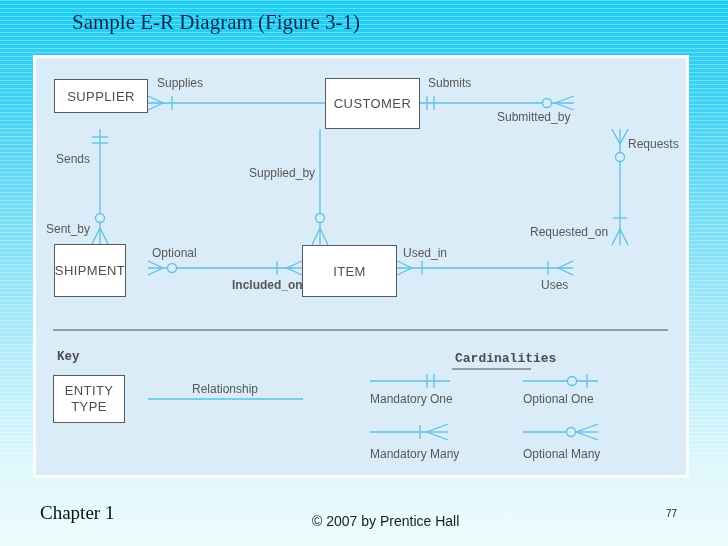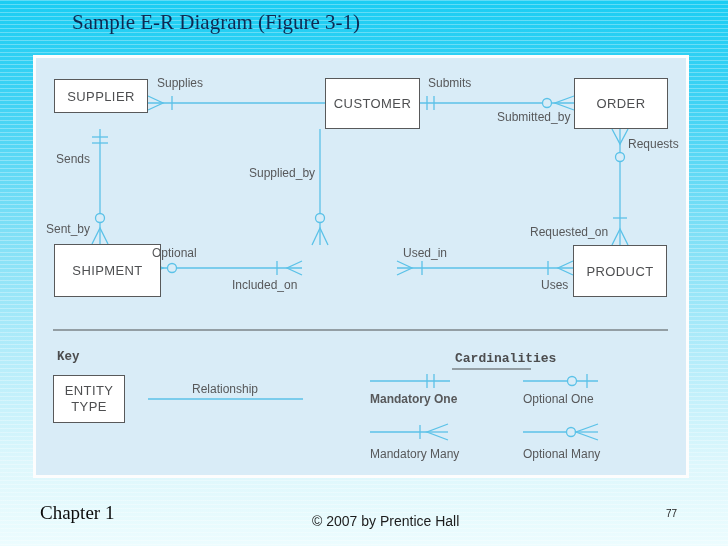--- a/index.html
+++ b/index.html
@@ -115,45 +115,44 @@
     <g stroke="#4f5052" stroke-width="1.1">
 
       <line x1="53" y1="330" x2="668" y2="330"></line>
 
       <line x1="452" y1="369" x2="531" y2="369"></line>
     </g>
   </svg>
 
   <div class="entity" style="left:54px;top:79px;width:94px;height:34px;">SUPPLIER</div>
   <div class="entity" style="left:325px;top:78px;width:95px;height:51px;">CUSTOMER</div>
-  <div class="entity" style="left:574px;top:78px;width:94px;height:51px;">ORDER</div>
-  <div class="entity" style="left:54px;top:244px;width:107px;height:53px;">SHIPMENT</div>
-  <div class="entity" style="left:573px;top:245px;width:94px;height:52px;">PRODUCT</div>
+  <div class="entity" style="left:54px;top:244px;width:72px;height:53px;">SHIPMENT</div>
+  <div class="entity" style="left:302px;top:245px;width:95px;height:52px;">ITEM</div>
 
   <div class="lbl" style="left:157px;top:76px;">Supplies</div>
   <div class="lbl" style="left:428px;top:76px;">Submits</div>
   <div class="lbl" style="left:497px;top:110px;">Submitted_by</div>
   <div class="lbl" style="left:628px;top:137px;">Requests</div>
   <div class="lbl" style="left:249px;top:166px;">Supplied_by</div>
   <div class="lbl" style="left:56px;top:132px;margin-top:20px;">Sends</div>
   <div class="lbl" style="left:46px;top:222px;">Sent_by</div>
   <div class="lbl" style="left:152px;top:246px;">Optional</div>
-  <div class="lbl" style="left:232px;top:278px;">Included_on</div>
+  <div class="lbl" style="left:232px;top:278px;font-weight:bold;">Included_on</div>
   <div class="lbl" style="left:403px;top:246px;">Used_in</div>
   <div class="lbl" style="left:541px;top:278px;">Uses</div>
   <div class="lbl" style="left:530px;top:225px;">Requested_on</div>
 
   <div class="lbl bold" style="left:57px;top:350px;">Key</div>
   <div class="entity" style="left:53px;top:375px;width:72px;height:48px;">
     <span class="inner">ENTITY TYPE</span>
   </div>
   <div class="lbl" style="left:192px;top:382px;">Relationship</div>
 
   <div class="lbl bold" style="left:455px;top:351px;font-size:13px;">Cardinalities</div>
-  <div class="lbl" style="left:370px;top:392px;font-weight:bold;">Mandatory One</div>
+  <div class="lbl" style="left:370px;top:392px;">Mandatory One</div>
   <div class="lbl" style="left:523px;top:392px;">Optional One</div>
   <div class="lbl" style="left:370px;top:447px;">Mandatory Many</div>
   <div class="lbl" style="left:523px;top:447px;">Optional Many</div>
 
   <div class="footer-chapter">Chapter 1</div>
   <div class="footer-copy">© 2007 by Prentice Hall</div>
   <div class="footer-page">77</div>
 
 </div>
 

